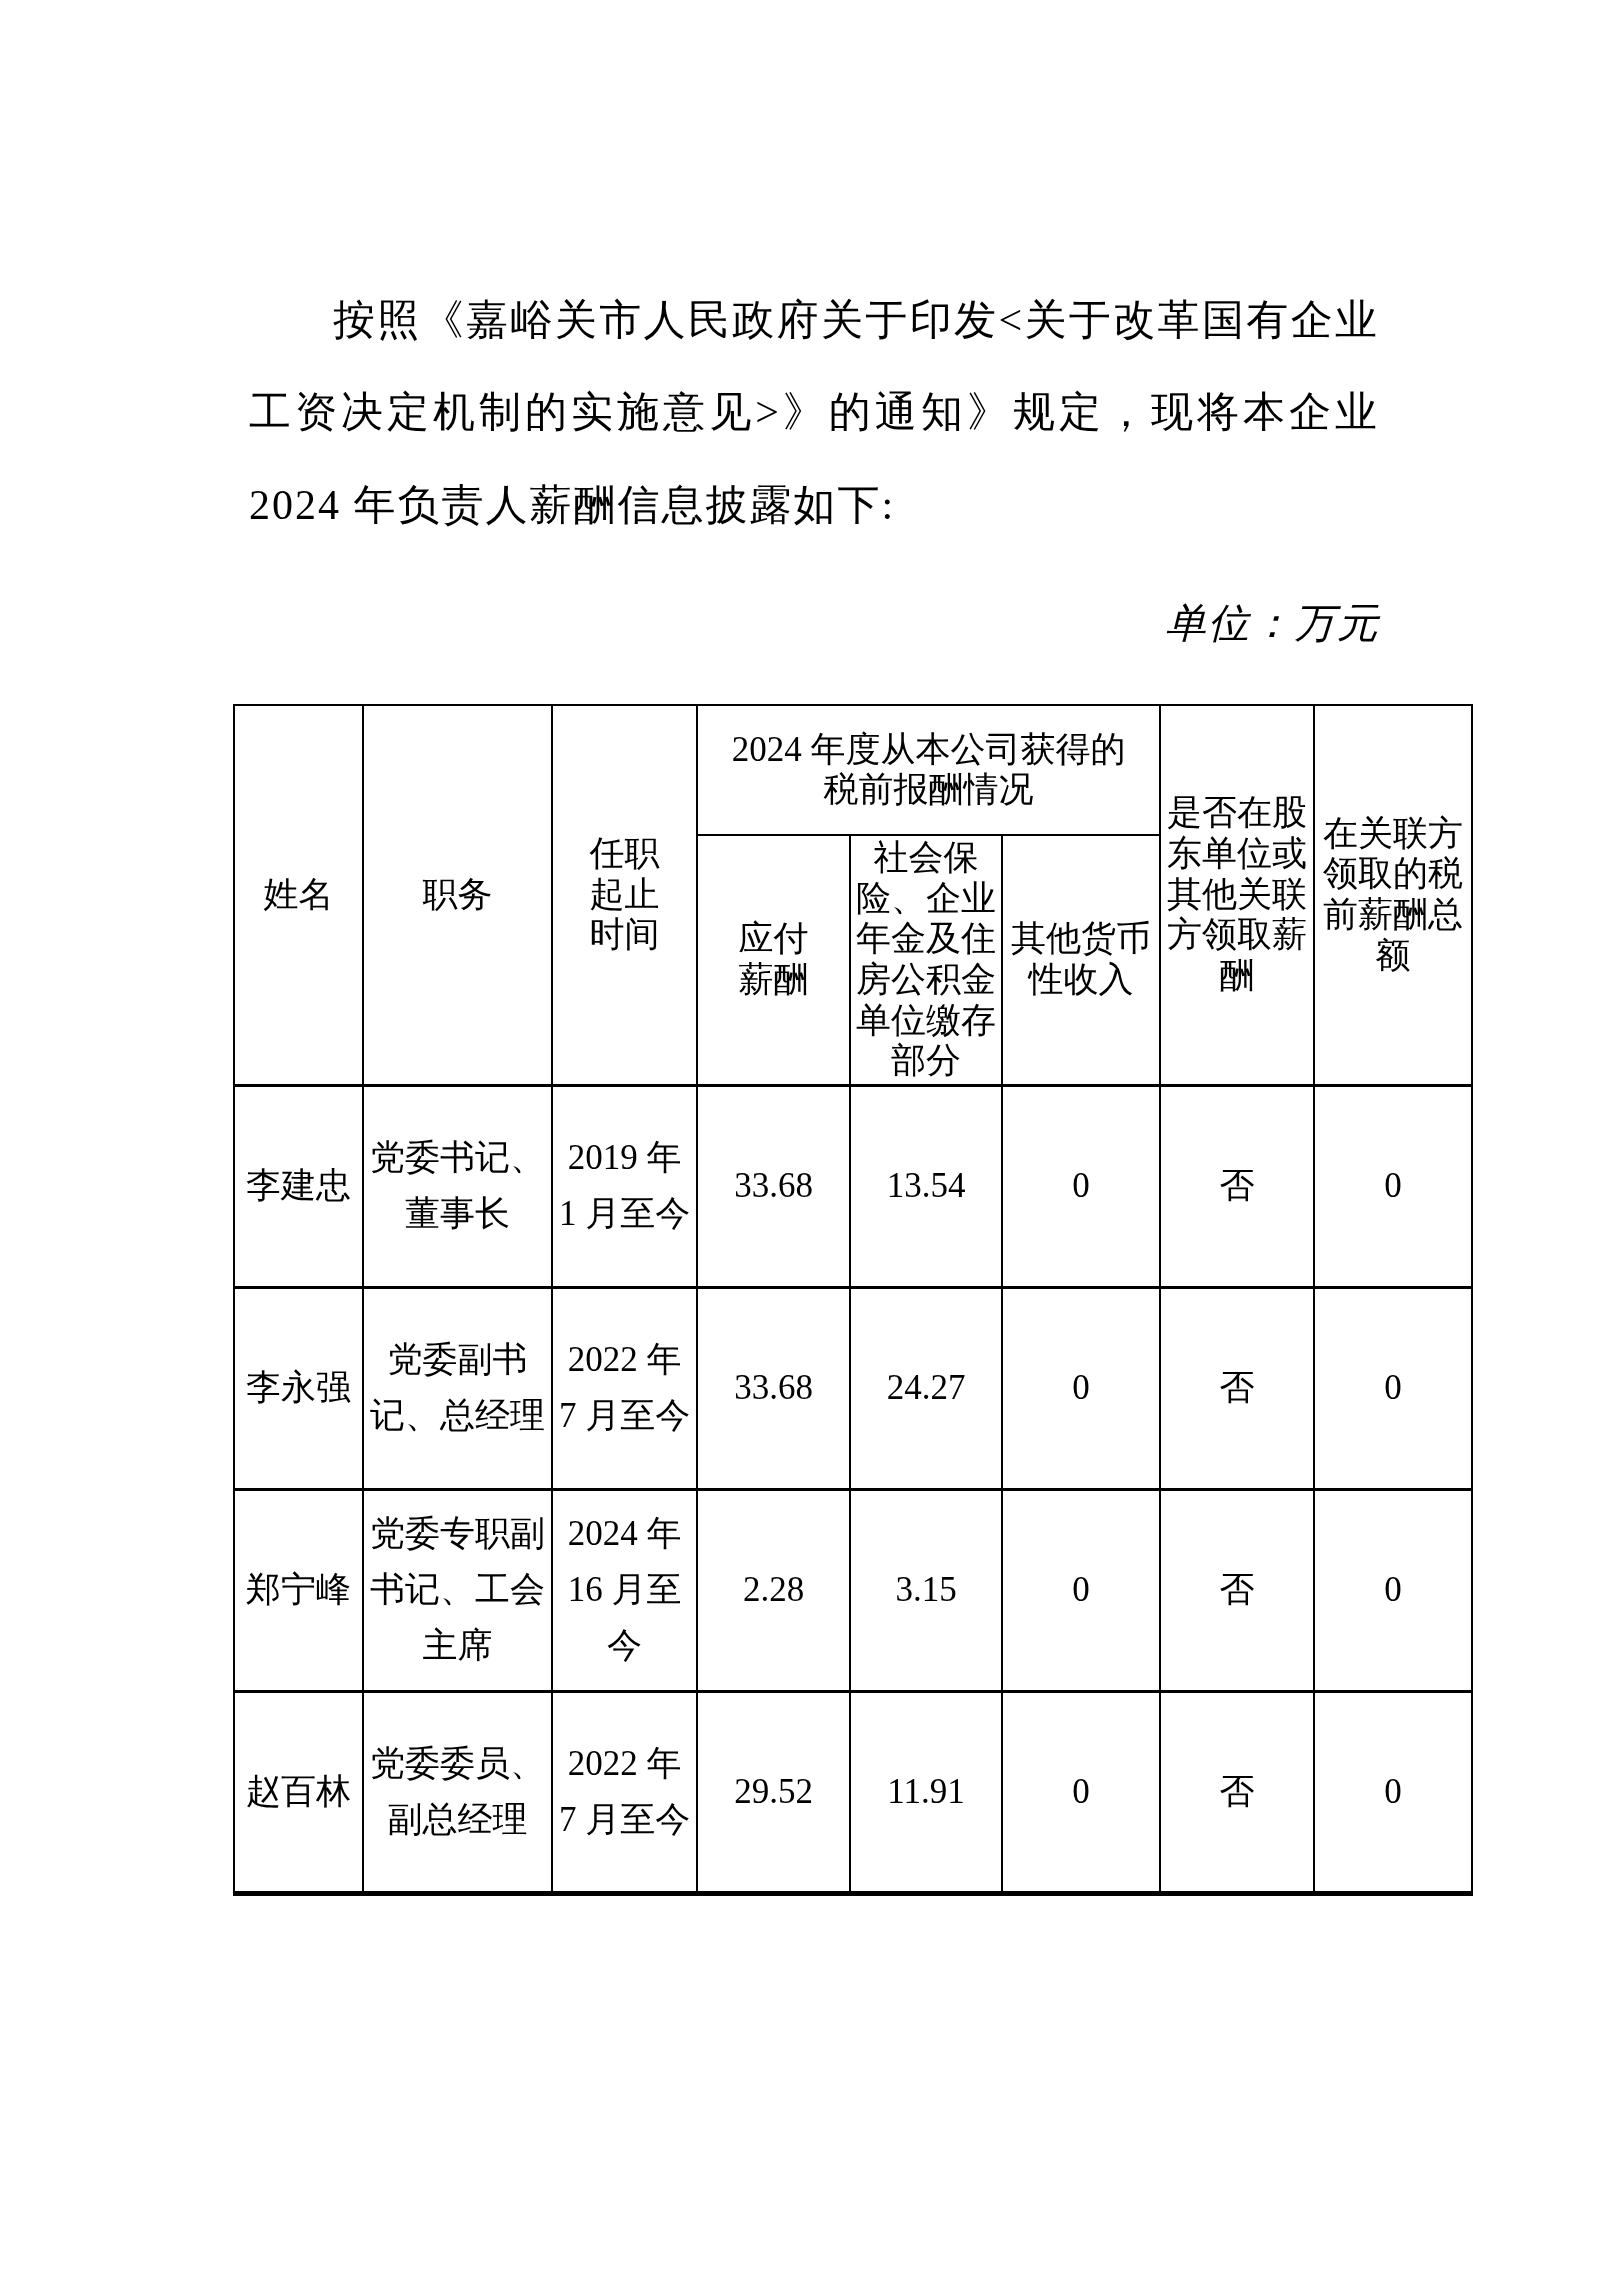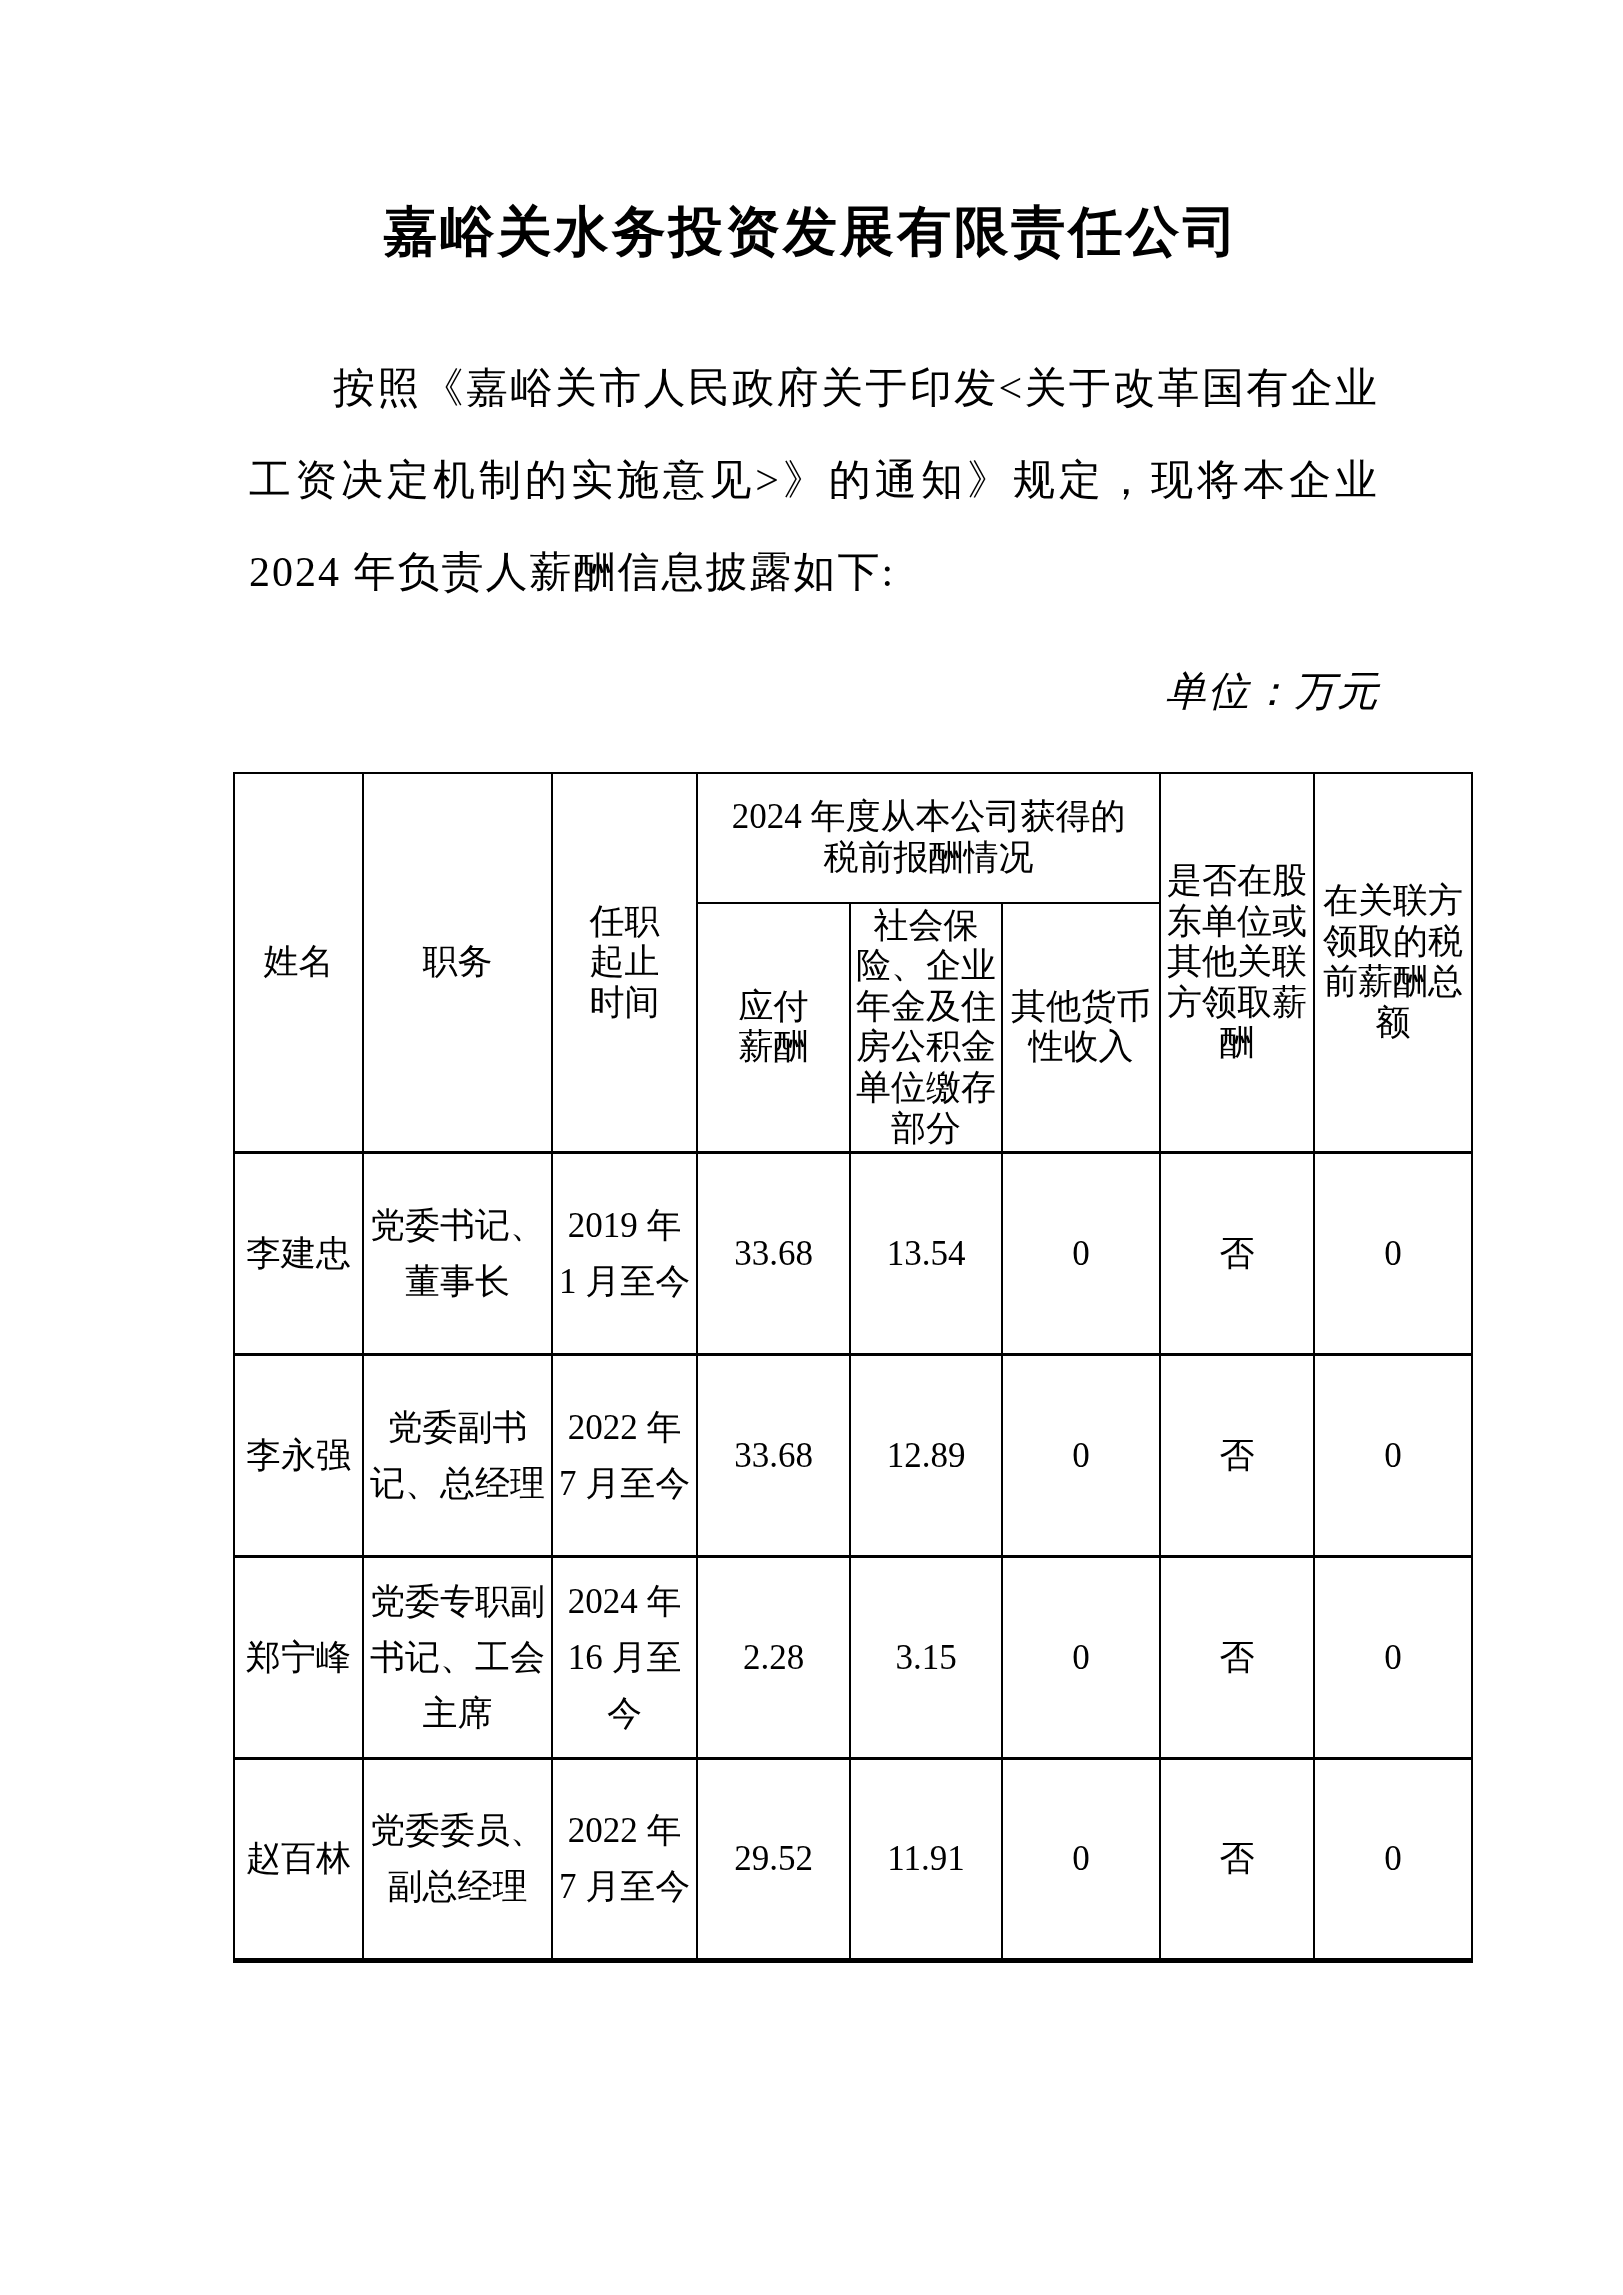--- a/index.html
+++ b/index.html
@@ -79,21 +79,20 @@
   tbody tr.data-row:last-child td { border-bottom-width: 5.6px; }
   .narrow2 { display: inline-block; width: 2.2em; }
   .groupw  { display: inline-block; width: 11.5em; }
   .line-break-strict { line-break: strict; }
 </style>
 </head>
 <body>
 
 <div class="page">
 
-  <h1 class="doc-title">嘉峪关水务投资发展有限责任公司</h1>
 
   <p class="intro line-break-strict">按照《嘉峪关市人民政府关于印发&lt;关于改革国有企业工资决定机制的实施意见&gt;》的通知》规定，现将本企业 2024 年负责人薪酬信息披露如下:</p>
 
   <div class="unit-line">单位：万元</div>
 
   <table class="salary">
     <colgroup>
       <col style="width:129px">
       <col style="width:189px">
       <col style="width:145px">
@@ -145,21 +144,21 @@
         <td>13.54</td>
         <td>0</td>
         <td>否</td>
         <td>0</td>
       </tr>
       <tr class="data-row">
         <td>李永强</td>
         <td class="line-break-strict">党委副书记、总经理</td>
         <td>2022 年 7 月至今</td>
         <td>33.68</td>
-        <td>12.89</td>
+        <td>24.27</td>
         <td>0</td>
         <td>否</td>
         <td>0</td>
       </tr>
       <tr class="data-row">
         <td>郑宁峰</td>
         <td class="line-break-strict">党委专职副书记、工会主席</td>
         <td>2024 年 16 月至今</td>
         <td>2.28</td>
         <td>3.15</td>

